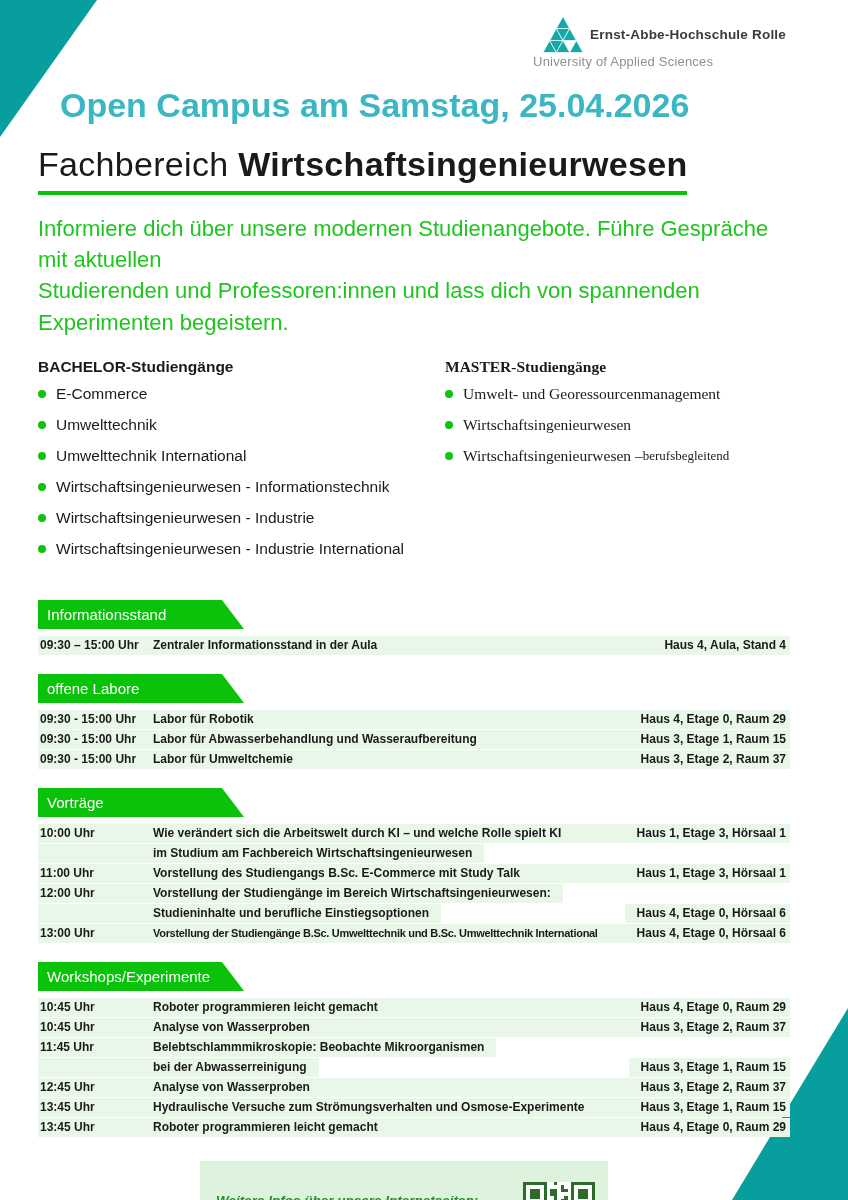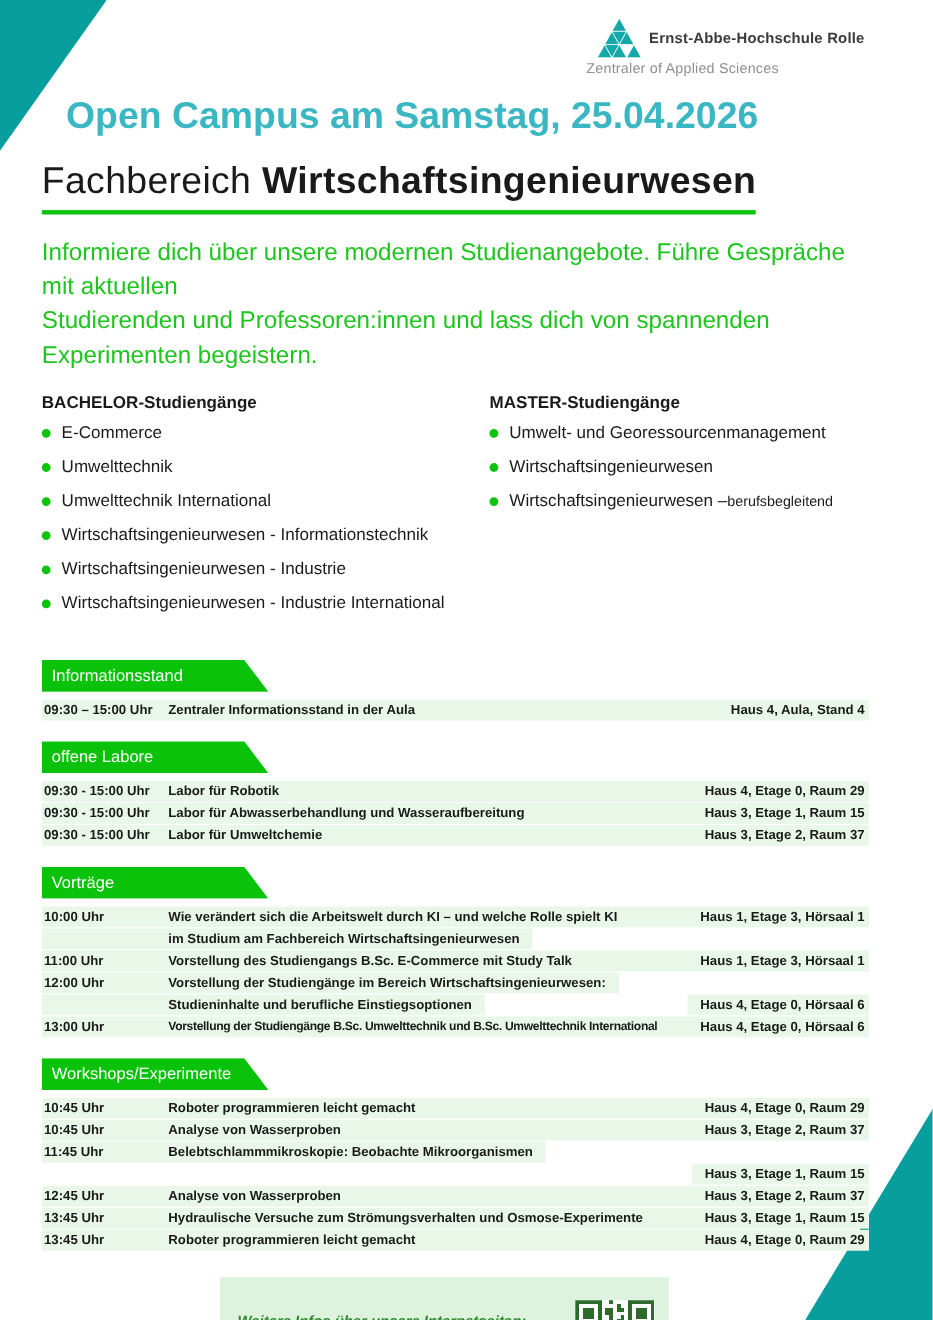--- a/index.html
+++ b/index.html
@@ -21,21 +21,21 @@
   
   .content { position:relative; padding:0 58px 0 38px; }
   .title { margin:86px 0 0 22px; font-size:34px; font-weight:700; color:#3bb7c4; white-space:nowrap; }
   .subtitle { margin-top:20px; font-size:34px; letter-spacing:0.3px; }
   .subtitle .wrap { display:inline-block; border-bottom:4px solid #0bc40b; padding-bottom:7px; }
   .subtitle .bold { font-weight:700; }
   .intro { margin-top:18px; font-size:22px; line-height:1.42; color:#1dc51d; }
   
   .programs { margin-top:20px; display:flex; }
   .prog-col-left { width:407px; flex-shrink:0; }
-  .prog-col-right { flex:1; }
+  .prog-col-right { flex:1;font-family:Liberation Serif, serif; }
   .prog-heading { font-size:15.5px; font-weight:700; margin-bottom:8px; }
   .prog-item { display:flex; align-items:center; margin-bottom:11px; font-size:15.5px; height:20px; }
   .bullet { width:8px; height:8px; border-radius:50%; background:#0bc40b; margin-right:10px; flex-shrink:0; }
   .prog-item .small { font-size:13px;text-align:center; }
   
   .sections { margin-top:30px; }
   .section + .section { margin-top:19px; }
   .banner { width:206px; height:29px; background:#0bc20b; color:#ffffff;
     font-size:15px; display:flex; align-items:center; padding-left:9px;
     clip-path:polygon(0 0, calc(100% - 22px) 0, 100% 100%, 0 100%); }
@@ -74,21 +74,21 @@
         <polygon points="13.33,12 26.67,12 20,24"></polygon>
         <polygon points="26.67,12 33.33,24 20,24"></polygon>
         <polygon points="6.67,24 13.33,36 0,36"></polygon>
         <polygon points="6.67,24 20,24 13.33,36"></polygon>
         <polygon points="20,24 26.67,36 13.33,36"></polygon>
         <polygon points="33.33,24 40,36 26.67,36"></polygon>
       </g>
     </svg>
     <span class="logo-name">Ernst-Abbe-Hochschule Rolle</span>
   </div>
-  <div class="logo-sub">Zentraler of Applied Sciences</div>
+  <div class="logo-sub">University of Applied Sciences</div>
 </div>
 
 <div class="content">
 
   <div class="title">Open Campus am Samstag, 25.04.2026</div>
 
   <div class="subtitle">
     <span class="wrap"><span>Fachbereich </span><span class="bold">Wirtschaftsingenieurwesen</span></span>
   </div>
 
@@ -237,20 +237,24 @@
         </div>
         <div class="row split">
           <span class="lead">
               <span class="t">11:45 Uhr</span>
               <span>Belebtschlammmikroskopie: Beobachte Mikroorganismen</span>
             </span>
           <span class="spacer"></span>
           <span class="l"></span>
         </div>
         <div class="row split">
+          <span class="lead">
+              <span class="t"></span>
+              <span>bei der Abwasserreinigung</span>
+            </span>
           <span class="spacer"></span>
           <span class="l shaded">Haus 3, Etage 1, Raum 15</span>
         </div>
         <div class="row full">
           <span class="t">12:45 Uhr</span>
           <span class="d">Analyse von Wasserproben</span>
           <span class="l">Haus 3, Etage 2, Raum 37</span>
         </div>
         <div class="row full">
           <span class="t">13:45 Uhr</span>

